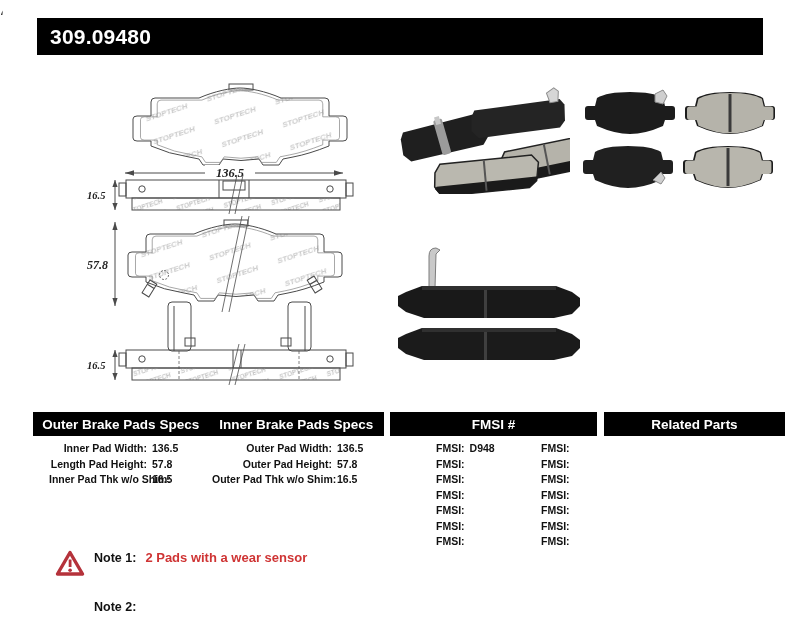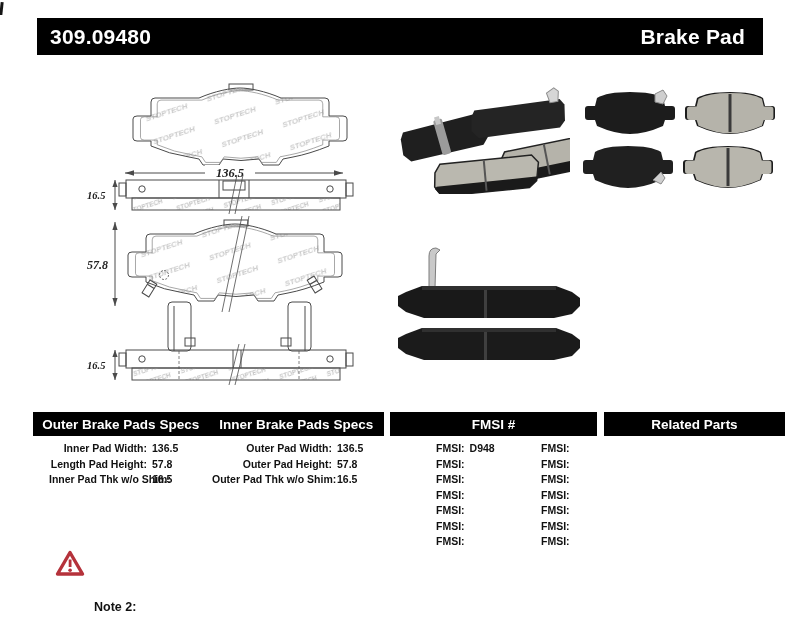--- a/index.html
+++ b/index.html
@@ -1,17 +1,17 @@
 <!DOCTYPE html>
 <html><head>
 <meta charset="utf-8">
 <style>
   html,body{margin:0;padding:0;background:#fff;}
   #page{position:relative;width:800px;height:619px;background:#fff;overflow:hidden;
-        font-family:"Liberation Sans",sans-serif;color:#111;}
+        font-family:"Liberation Sans",sans-serif;color:#111;border-radius:21px;}
   .abs{position:absolute;}
 
   
   #corner-mark{left:0;top:2px;width:3px;height:13px;background:#151515;transform:rotate(6deg);}
 
   
   #title-bar{left:37px;top:18px;width:726px;height:37px;background:#000;color:#fff;
              display:flex;justify-content:space-between;align-items:center;
              padding:0 18px 0 13px;box-sizing:border-box;
              font-size:21px;font-weight:bold;letter-spacing:.2px;}
@@ -51,21 +51,20 @@
 </style>
 </head>
 <body>
 
 <div id="page">
 
   <div id="corner-mark" class="abs"></div>
 
   <div id="title-bar" class="abs">
     <span>309.09480</span>
-    <span>Brake Pad</span>
   </div>
 
   <svg class="abs" style="left:85px;top:80px;" width="285" height="305" viewBox="0 0 285 305">
     <defs>
       <pattern id="wmA" width="64" height="24" patternUnits="userSpaceOnUse" patternTransform="rotate(-18)">
         <text x="2" y="14" font-size="8" font-style="italic" font-weight="bold" fill="#c9c9c9" font-family="Liberation Sans, sans-serif">STOPTECH</text>
       </pattern>
       <pattern id="wmB" width="46" height="12" patternUnits="userSpaceOnUse" patternTransform="rotate(-18)">
         <text x="1" y="9" font-size="6.5" font-style="italic" font-weight="bold" fill="#c4c4c4" font-family="Liberation Sans, sans-serif">STOPTECH</text>
       </pattern>
@@ -323,18 +322,22 @@
       <span class="spec-value"></span>
     </div>
   </div>
 
 
   <svg id="warning-icon" class="abs" viewBox="0 0 30 27">
     <path d="M15,2.5 L27.5,24 L2.5,24 Z" fill="#ffffff" stroke="#b5323b" stroke-width="3.4" stroke-linejoin="round"></path>
     <rect x="13.7" y="9.5" width="2.8" height="7.5" fill="#b5323b"></rect>
     <circle cx="15.1" cy="20.3" r="1.8" fill="#b5323b"></circle>
   </svg>
+  <div id="note-row-1" class="abs note-row">
+    <span class="note-label">Note 1:</span>
+    <span class="note-red">2 Pads with a wear sensor</span>
+  </div>
   <div id="note-row-2" class="abs note-row">
     <span class="note-label">Note 2:</span>
     <span class="note-red"></span>
   </div>
 
 </div>
 
 </body></html>

